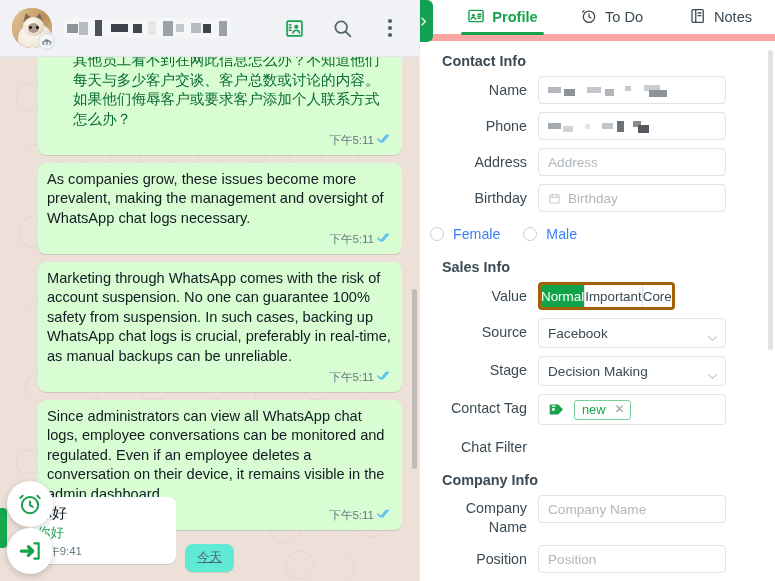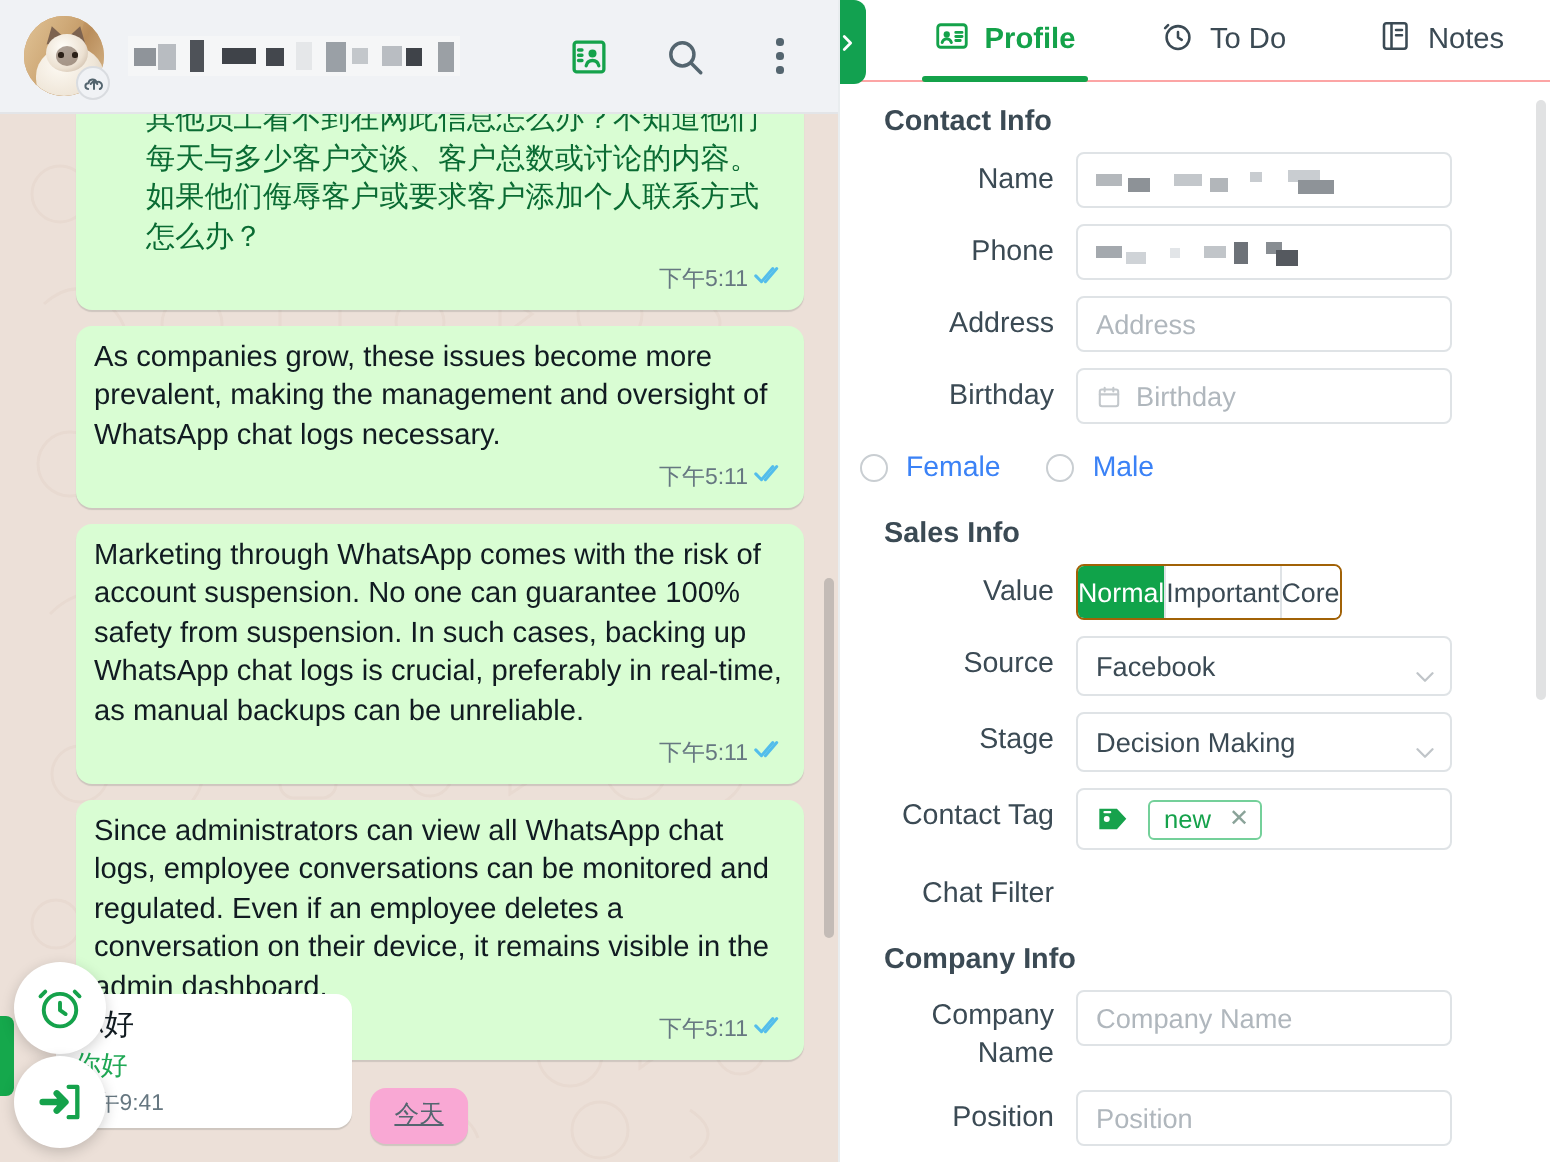--- a/index.html
+++ b/index.html
@@ -133,21 +133,21 @@
   .ticks { display: inline-block; }
   .clearfix::after { content: ""; display: block; clear: both; }
 
   .first-clip {
     margin-top: -17px;
     padding-left: 35px;
   }
 
   .date-pill-row { display: flex; justify-content: center; margin: 14px 0 6px 0; }
   .date-pill {
-    background: #f9a8d4;
+    background: #5eead4;
     border-radius: 8px;
     padding: 5px 12px 6px 12px;
     font-size: 12.3px;
     color: #54656f;
     box-shadow: 0 1px 0.5px rgba(11,20,26,.13);
     text-decoration: underline;
   }
 
   
   .fab {
@@ -211,21 +211,21 @@
     width: 19px; height: 42px;
     background: #12a150;
     border-radius: 0 6px 6px 0;
     display: flex; align-items: center; justify-content: center;
     z-index: 20;
     cursor: pointer;
   }
   .tabs {
     display: flex; align-items: stretch;
     height: 41px;
-    border-bottom: 1px solid #fca5a5;
+    border-bottom: 7px solid #fca5a5;
     padding-left: 28px;
   }
   .tab {
     flex: 1 1 0;
     display: flex; align-items: center; justify-content: center; gap: 7px;
     font-size: 14.6px;
     color: #3b4a54;
     cursor: pointer;
     position: relative;
   }
@@ -282,21 +282,21 @@
   .radio-row { display: flex; align-items: center; gap: 9px; height: 28px; }
   .radio {
     width: 14px; height: 14px; border-radius: 50%;
     border: 1.4px solid #c9ced2; background: #fff;
     flex: 0 0 14px;
   }
   .radio-lbl { font-size: 14.2px; color: #3b82f6; margin-right: 14px; }
   .seg {
     display: flex; height: 28px;
     border-radius: 4px; overflow: hidden;
-    border: 1px solid #a16207;
+    border: 3px solid #a16207;
     max-width: 228px;
   }
   .seg .opt {
     flex: 1 1 0;
     display: flex; align-items: center; justify-content: center;
     font-size: 13.4px;
     color: #3b4a54;
     border-right: 1px solid #dfe3e6;
     cursor: pointer;
     background: #fff;

